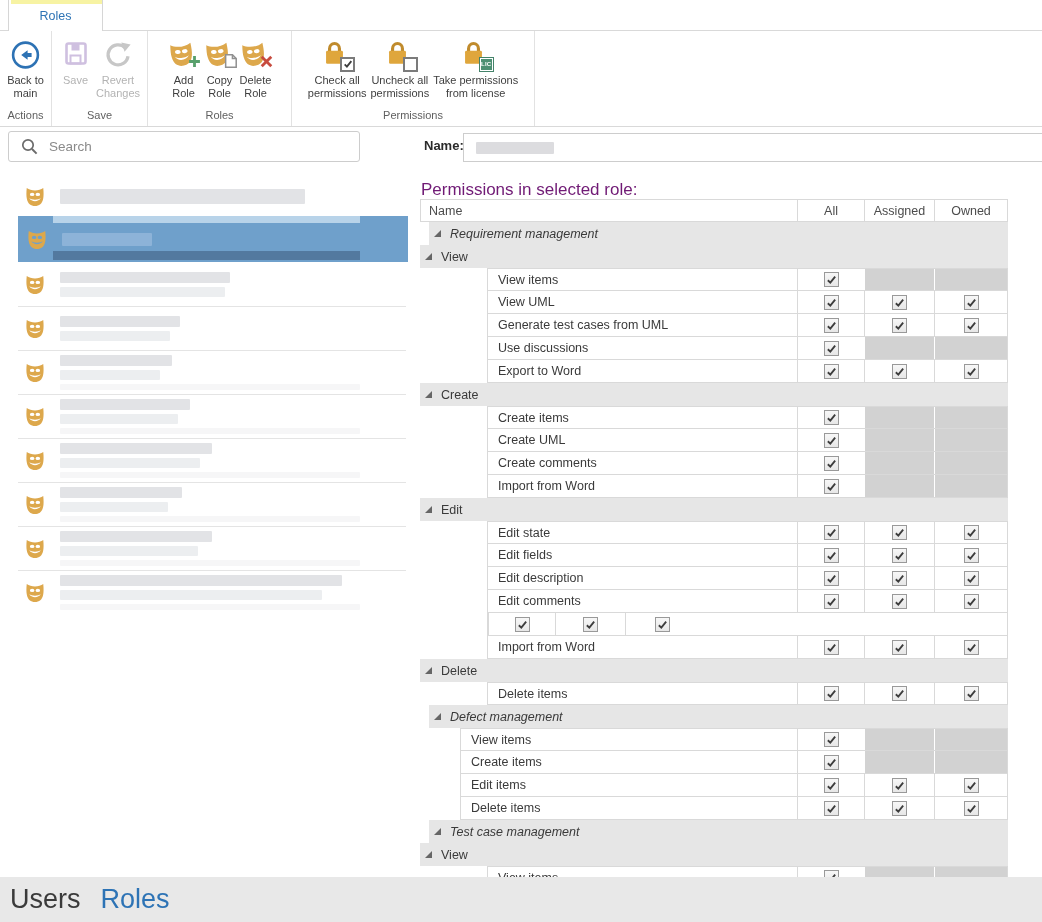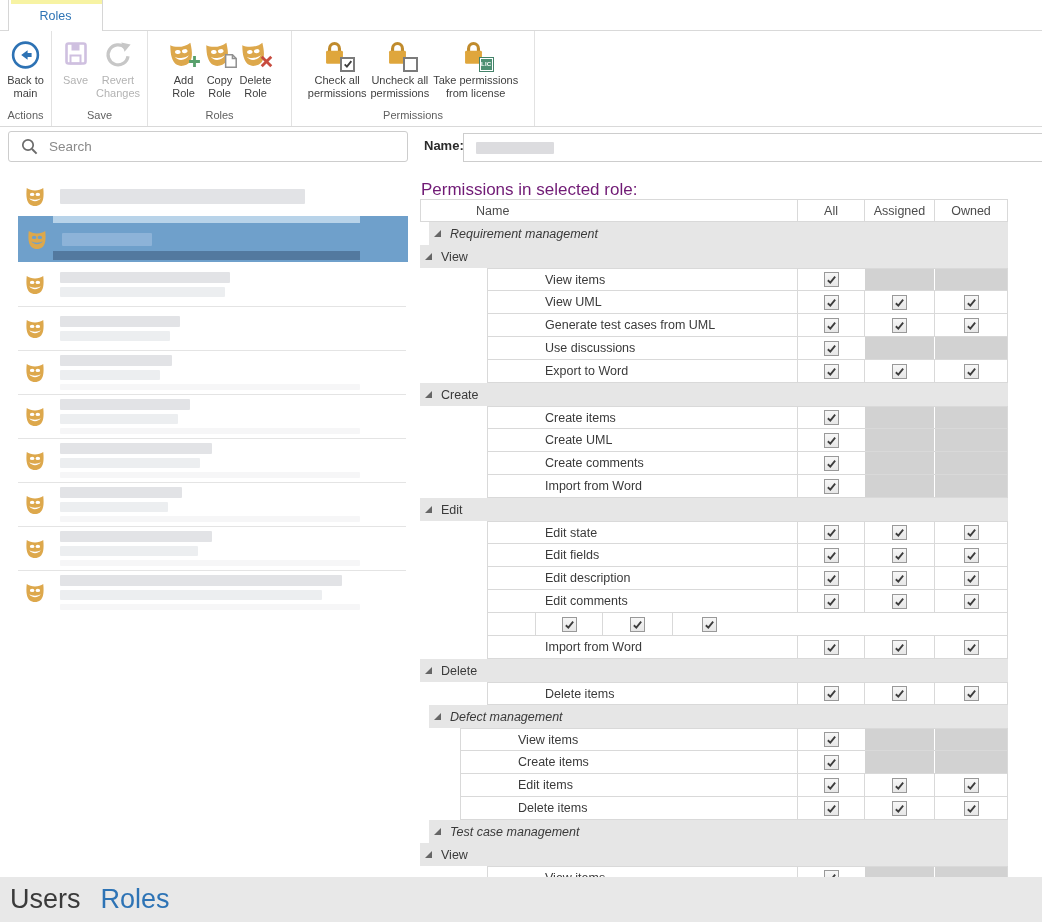--- a/index.html
+++ b/index.html
@@ -30,21 +30,21 @@
   .icwrap > svg.base{position:absolute;left:0;top:1px;}
   .ov{position:absolute;right:-1px;bottom:0;}
   .lockov{position:absolute;right:-2px;bottom:0;width:15px;height:15px;background:#fff;
     border:2px solid #7b7b7b;box-sizing:border-box;display:flex;align-items:center;justify-content:center;}
   .lockov.lic{background:#4d9073;border:1.5px solid #44836a;box-shadow:inset 0 0 0 1px #fff;
     color:#fff;font-size:6px;font-weight:bold;letter-spacing:.2px;}
   
   .main{position:absolute;top:127px;left:0;width:1042px;height:750px;overflow:hidden;background:#fff;}
   
   .sidebar{position:absolute;left:0;top:0;width:420px;height:750px;}
-  .search-box{position:absolute;left:8px;top:4px;width:400px;height:31px;border:1px solid #cdcdcd;
+  .search-box{position:absolute;left:8px;top:4px;width:352px;height:31px;border:1px solid #cdcdcd;
     border-radius:3px;box-sizing:border-box;display:flex;align-items:center;padding-left:12px;gap:9px;}
   .search-box input{border:none;outline:none;flex:1;font-size:13.5px;color:#555;background:transparent;
     font-family:"Liberation Sans",sans-serif;}
   .search-box input::placeholder{color:#8a8a8a;opacity:1;}
   .role-list{position:absolute;left:0;top:49px;width:420px;}
   .role-item{height:44px;display:flex;align-items:center;padding-left:24px;position:relative;box-sizing:border-box;}
   .role-item.first{height:40px;}
   .role-item.sep::before{content:'';position:absolute;top:0;left:18px;right:14px;height:1px;background:#e4e4e4;}
   .role-item .mask{flex:0 0 auto;margin-right:14px;display:flex;}
   .redact-lines{display:flex;flex-direction:column;gap:4px;}
@@ -57,21 +57,21 @@
   .sel-strip-bottom{position:absolute;bottom:2px;left:35px;width:307px;height:9px;background:#53799f;}
   .sel-name{width:90px;height:13px;background:#8db3d8;border-radius:1px;}
   
   .detail{position:absolute;left:420px;top:0;width:622px;height:750px;}
   .name-label{position:absolute;left:4px;top:11px;font-size:13px;font-weight:bold;color:#2b2b2b;}
   .name-input{position:absolute;left:43px;top:6px;width:582px;height:29px;border:1px solid #cdcdcd;
     box-sizing:border-box;display:flex;align-items:center;padding-left:12px;}
   .redact-val{width:78px;height:12px;background:#dcdcdf;border-radius:1px;}
   .perm-caption{position:absolute;left:1px;top:53px;font-size:17px;color:#701a75;}
   .perm-table{position:absolute;left:0;top:72px;width:588px;font-size:12.5px;color:#3a3a3a;}
-  .tr{display:flex;height:23px;box-sizing:border-box;padding-left:47px;}
+  .tr{display:flex;height:23px;box-sizing:border-box;}
   .tr.header{border:1px solid #d9d9d9;background:#fff;color:#4c4c4c;}
   .cell{box-sizing:border-box;display:flex;align-items:center;}
   .cell.name{flex:1;padding-left:8px;overflow:hidden;white-space:nowrap;}
   .cell.col{justify-content:center;}
   .header .col{border-left:1px solid #d9d9d9;}
   .c-all{width:67px;}.c-assigned{width:70px;}.c-owned{width:73px;}
   .tr.group{background:#e6e6e6;align-items:center;}
   .group.lvl0{margin-left:9px;padding-left:4px;font-style:italic;}
   .group.lvl1{padding-left:4px;}
   .tri{margin-right:8px;flex:0 0 auto;}

